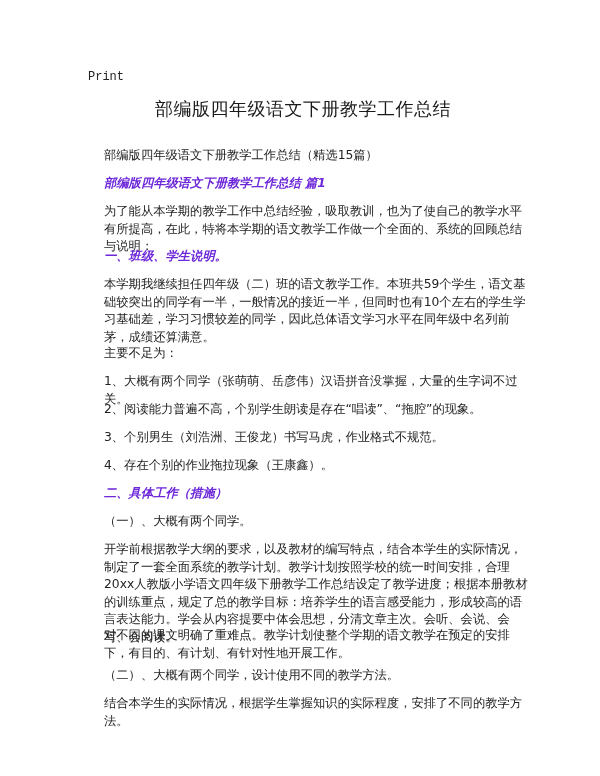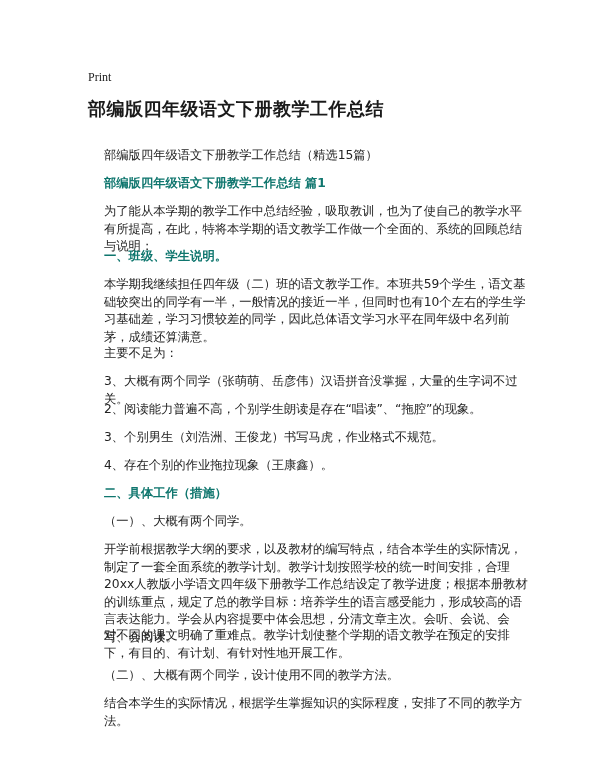--- a/index.html
+++ b/index.html
@@ -1,36 +1,36 @@
 <!DOCTYPE html>
 <html><head>
 <meta charset="utf-8">
 <style>
   html, body { margin: 0; padding: 0; background: #ffffff; }
   body { width: 600px; height: 776px; overflow: hidden; position: relative;
          font-family: "DejaVu Sans", "Liberation Sans", sans-serif; color: #1a1a1a; }
   .page { position: absolute; left: 88px; top: 0; width: 430px; }
-  .print { position: absolute; top: 70px; left: 0; font-family: Liberation Serif, serif; font-size: 12px; color: #222; }
-  .title { position: absolute; top: 97px; left: 0; width: 430px; text-align: left; font-size: 18px; font-weight: bold; letter-spacing: 0.5px; }
+  .print { position: absolute; top: 70px; left: 0; font-family: Liberation Mono, monospace; font-size: 12px; color: #222; }
+  .title { position: absolute; top: 97px; left: 0; width: 430px; text-align: center; font-size: 18px; font-weight: normal; letter-spacing: 0.5px; }
   .p { position: absolute; left: 0; width: 430px; font-size: 12.3px; line-height: 17.5px; margin: 16px; color: #222; }
-  .b { font-weight: bold; color: #0f766e; }
+  .b { font-weight: bold; color: #6d28d9; font-style: italic; }
 </style>
 </head>
 <body>
 
 <div class="page">
   <div class="print">Print</div>
   <div class="title">部编版四年级语文下册教学工作总结</div>
   <p class="p" style="top:131px">部编版四年级语文下册教学工作总结（精选15篇）</p>
   <p class="p b" style="top:159px">部编版四年级语文下册教学工作总结 篇1</p>
   <p class="p" style="top:187px">为了能从本学期的教学工作中总结经验，吸取教训，也为了使自己的教学水平有所提高，在此，特将本学期的语文教学工作做一个全面的、系统的回顾总结与说明：</p>
   <p class="p b" style="top:232px">一、班级、学生说明。</p>
   <p class="p" style="top:260px">本学期我继续担任四年级（二）班的语文教学工作。本班共59个学生，语文基础较突出的同学有一半，一般情况的接近一半，但同时也有10个左右的学生学习基础差，学习习惯较差的同学，因此总体语文学习水平在同年级中名列前茅，成绩还算满意。</p>
   <p class="p" style="top:329px">主要不足为：</p>
-  <p class="p" style="top:357px">3、大概有两个同学（张萌萌、岳彦伟）汉语拼音没掌握，大量的生字词不过关。</p>
+  <p class="p" style="top:357px">1、大概有两个同学（张萌萌、岳彦伟）汉语拼音没掌握，大量的生字词不过关。</p>
   <p class="p" style="top:385px">2、阅读能力普遍不高，个别学生朗读是存在“唱读”、“拖腔”的现象。</p>
   <p class="p" style="top:413px">3、个别男生（刘浩洲、王俊龙）书写马虎，作业格式不规范。</p>
   <p class="p" style="top:441px">4、存在个别的作业拖拉现象（王康鑫）。</p>
   <p class="p b" style="top:469px">二、具体工作（措施）</p>
   <p class="p" style="top:497px">（一）、大概有两个同学。</p>
   <p class="p" style="top:525px">开学前根据教学大纲的要求，以及教材的编写特点，结合本学生的实际情况，制定了一套全面系统的教学计划。教学计划按照学校的统一时间安排，合理20xx人教版小学语文四年级下册教学工作总结设定了教学进度；根据本册教材的训练重点，规定了总的教学目标：培养学生的语言感受能力，形成较高的语言表达能力。学会从内容提要中体会思想，分清文章主次。会听、会说、会写、会阅读。</p>
   <p class="p" style="top:611px">对不同的课文明确了重难点。教学计划使整个学期的语文教学在预定的安排下，有目的、有计划、有针对性地开展工作。</p>
   <p class="p" style="top:651px">（二）、大概有两个同学，设计使用不同的教学方法。</p>
   <p class="p" style="top:679px">结合本学生的实际情况，根据学生掌握知识的实际程度，安排了不同的教学方法。</p>
 </div>

